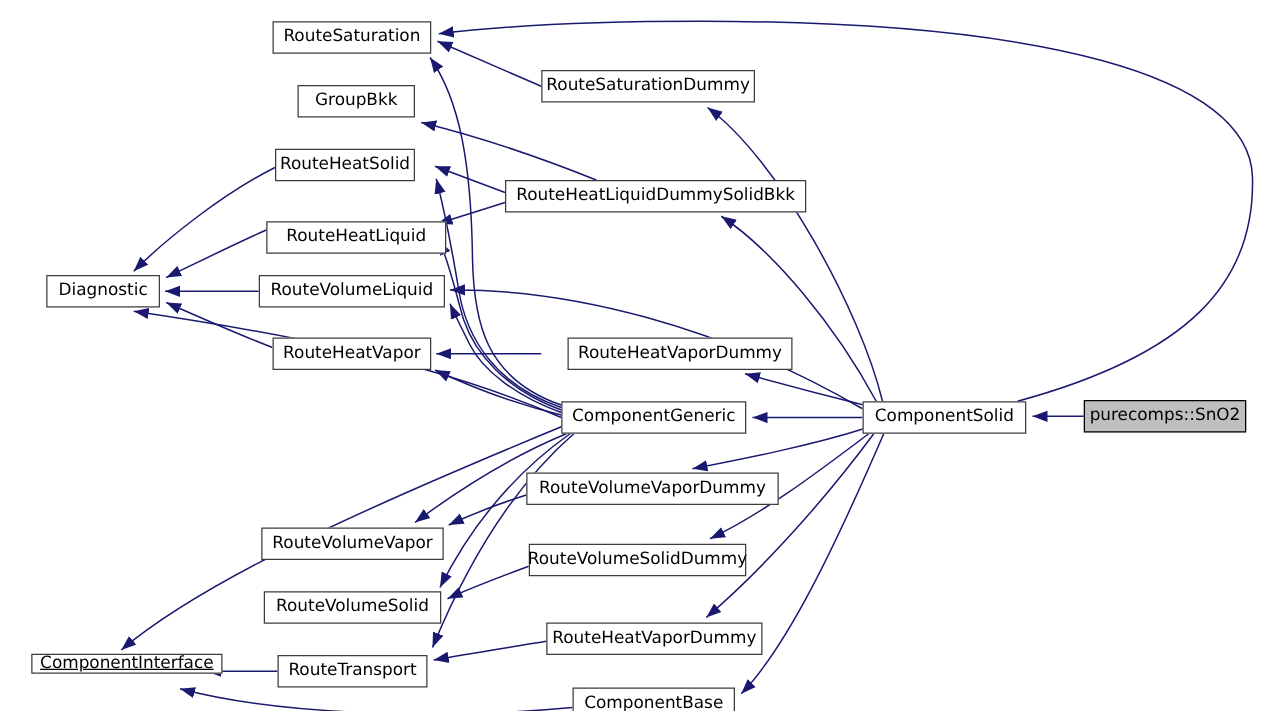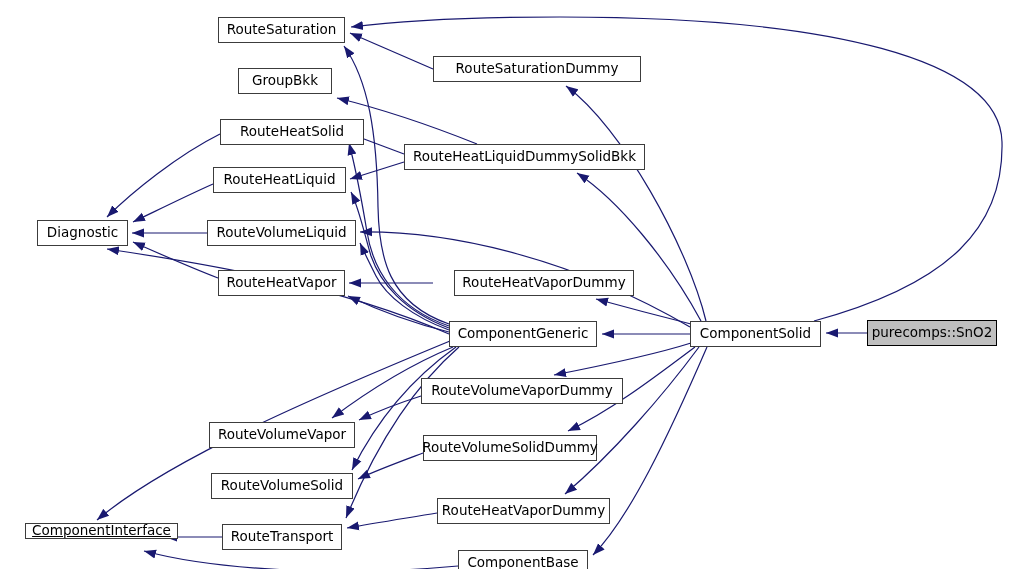--- a/index.html
+++ b/index.html
@@ -87,33 +87,33 @@
         <path d="M213,172 C186,184 158,198 133,210" class="edge" marker-end="url(#arrow)"></path>
         <path d="M207,221 L132,221" class="edge" marker-end="url(#arrow)"></path>
         <path d="M218,266 C192,256 160,242 133,230" class="edge" marker-end="url(#arrow)"></path>
         <path d="M222,525 L165,525" class="edge" marker-end="url(#arrow)"></path>
       </g>
   </svg>
   <div id="nodes-layer">
       <div class="node" style="left: 218px; top: 5px; width: 127px; height: 26px;">
         <span>RouteSaturation</span>
       </div>
-      <div class="node" style="left: 433px; top: 44px; width: 208px; height: 26px;">
+      <div class="node" style="left: 433px; top: 44px; width: 171px; height: 26px;">
         <span>RouteSaturationDummy</span>
       </div>
       <div class="node" style="left: 238px; top: 56px; width: 94px; height: 26px;">
         <span>GroupBkk</span>
       </div>
-      <div class="node" style="left: 220px; top: 107px; width: 144px; height: 26px;">
+      <div class="node" style="left: 220px; top: 107px; width: 112px; height: 26px;">
         <span>RouteHeatSolid</span>
       </div>
       <div class="node" style="left: 404px; top: 132px; width: 241px; height: 26px;">
         <span>RouteHeatLiquidDummySolidBkk</span>
       </div>
-      <div class="node" style="left: 213px; top: 155px; width: 133px; height: 26px;">
+      <div class="node" style="left: 213px; top: 165px; width: 144px; height: 26px;">
         <span>RouteHeatLiquid</span>
       </div>
       <div class="node" style="left: 37px; top: 208px; width: 91px; height: 26px; text-align: right;">
         <span>Diagnostic</span>
       </div>
       <div class="node" style="left: 207px; top: 208px; width: 149px; height: 26px;">
         <span>RouteVolumeLiquid</span>
       </div>
       <div class="node" style="left: 218px; top: 258px; width: 127px; height: 26px;">
         <span>RouteHeatVapor</span>

